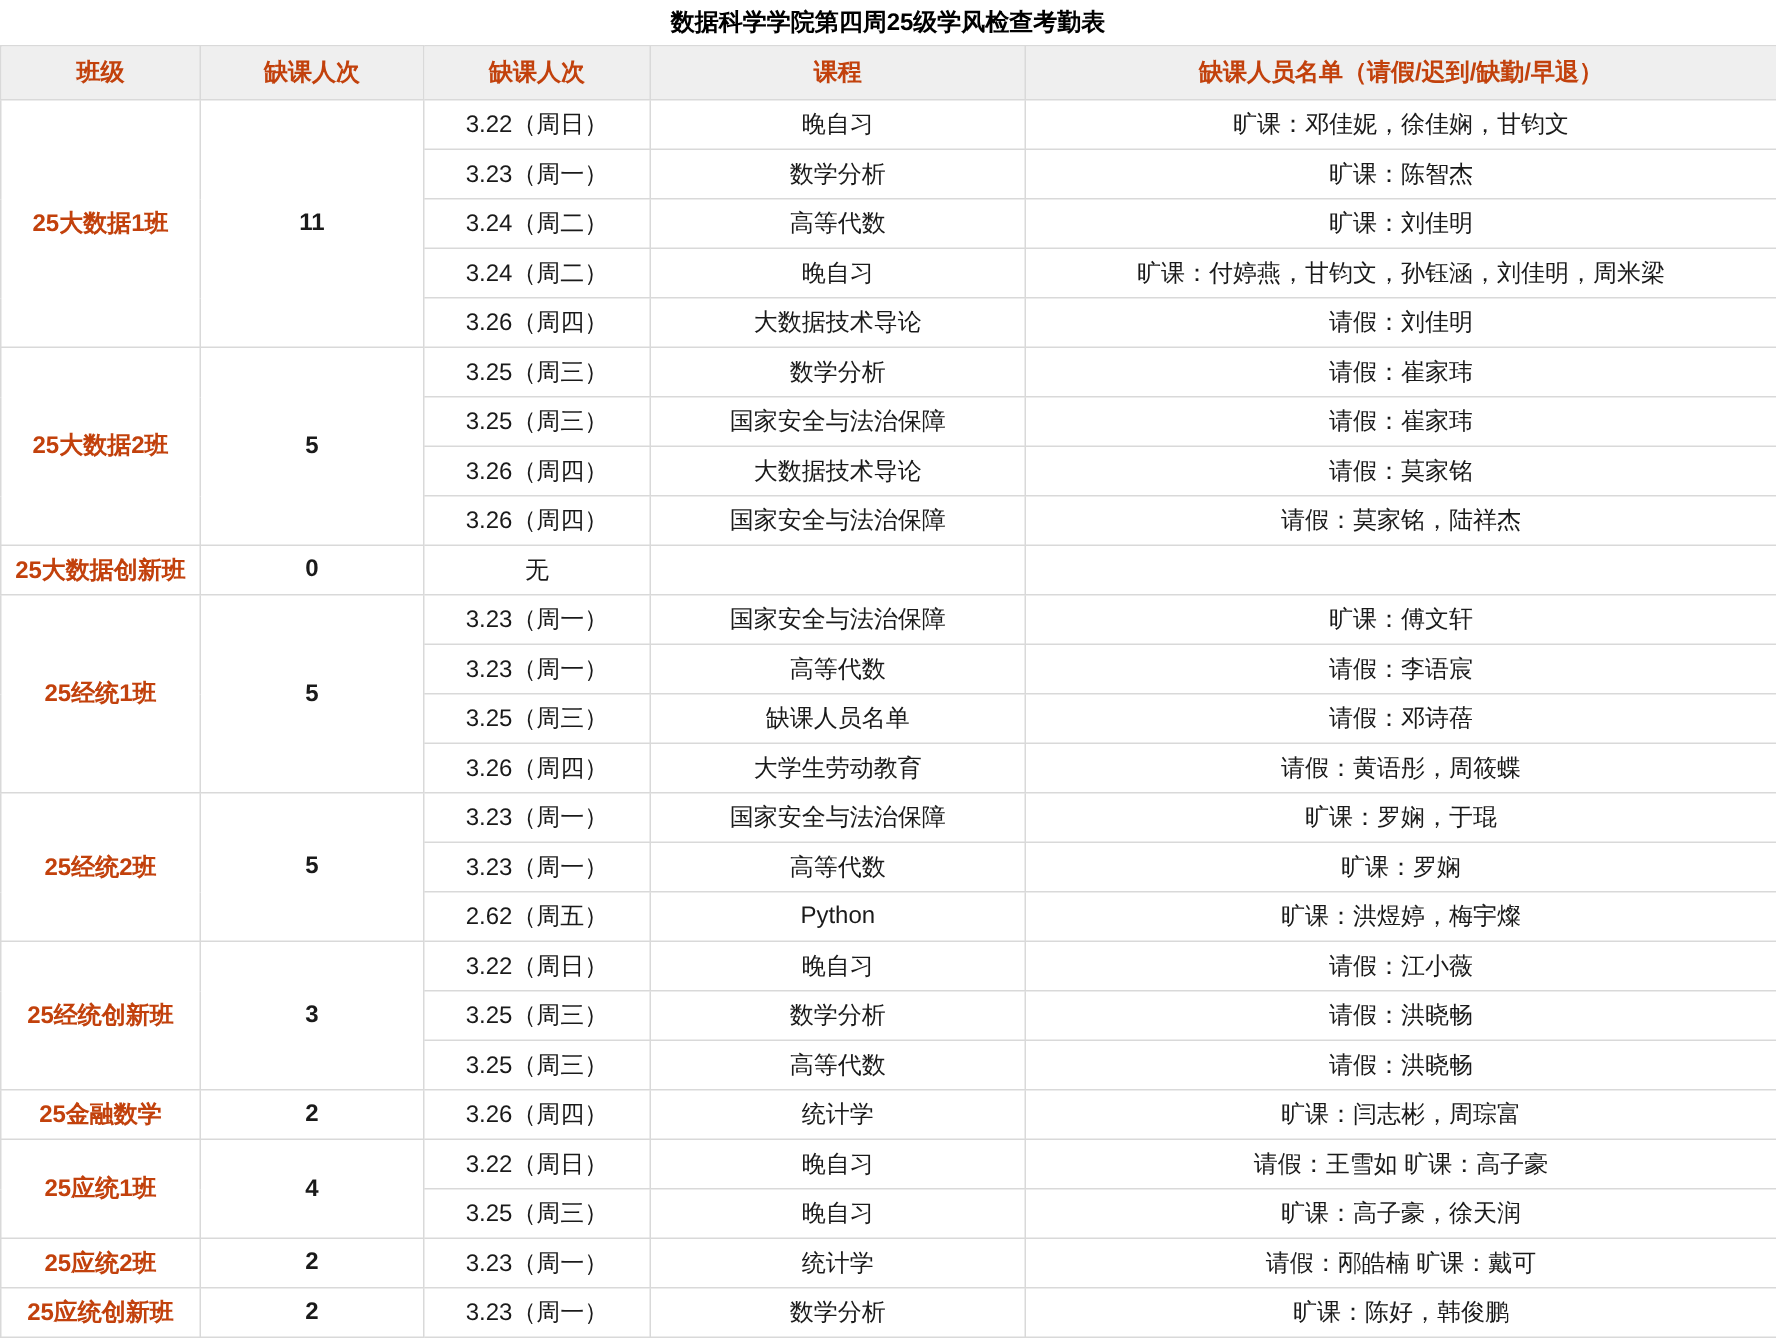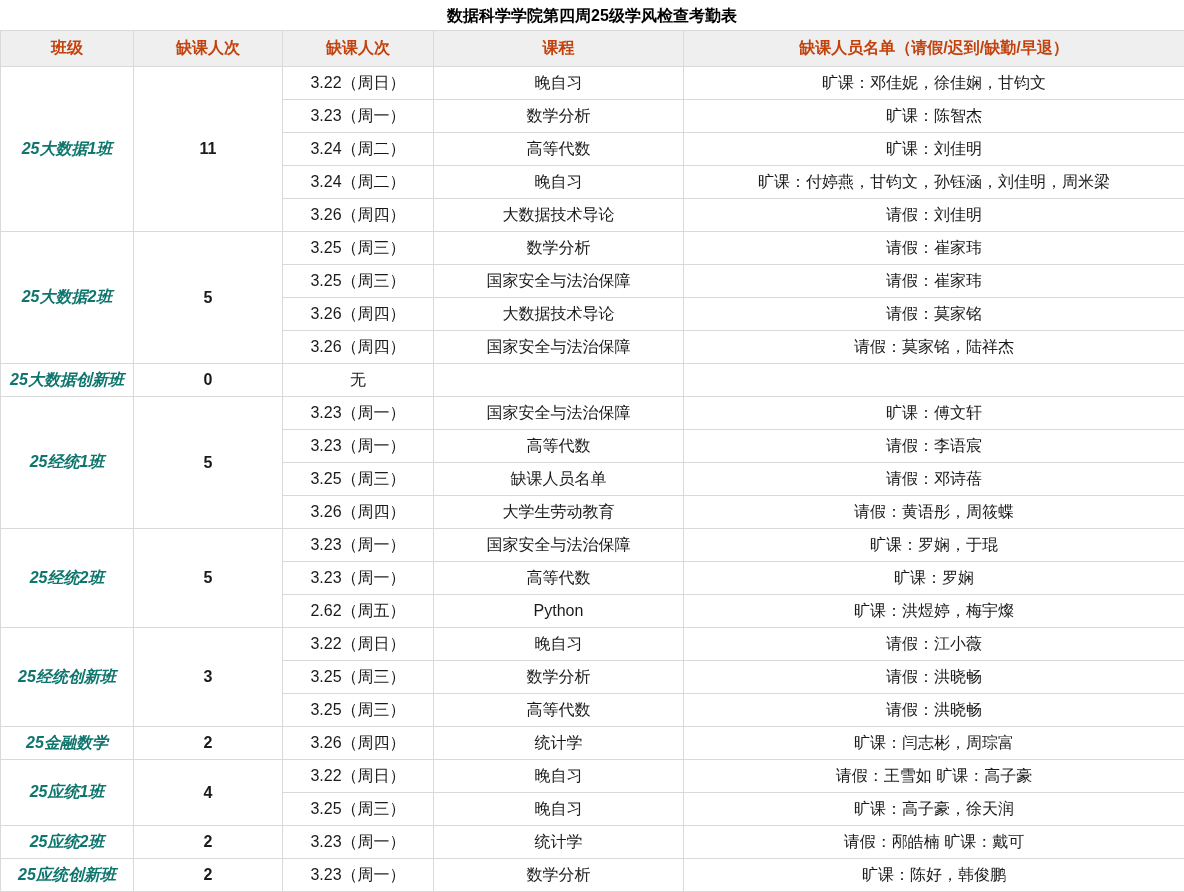--- a/index.html
+++ b/index.html
@@ -20,21 +20,21 @@
     border: 1px solid #d9d9d9;
     padding: 0; overflow: hidden; white-space: nowrap;
     font-size: 16px; vertical-align: middle;
   }
   table.sheet thead tr { height: 36px; }
   table.sheet thead th {
     background: #efefef; font-weight: bold; text-align: center; color: #c2410c;
   }
   table.sheet tbody tr { height: 33px; }
   table.sheet tbody td { text-align: center; }
-  td.class-cell { font-weight: bold; color: #0f766e; font-style: italic; }
+  td.class-cell { font-weight: bold; color: #c2410c; }
   td.count-cell { font-weight: bold; }
   td.absentee-list-cell { text-align: left; padding-left: 7px; margin-top: 11px; }
 </style>
 </head>
 <body>
 
 <div class="title-bar">数据科学学院第四周25级学风检查考勤表</div>
 
 <table class="sheet">
   <colgroup>

